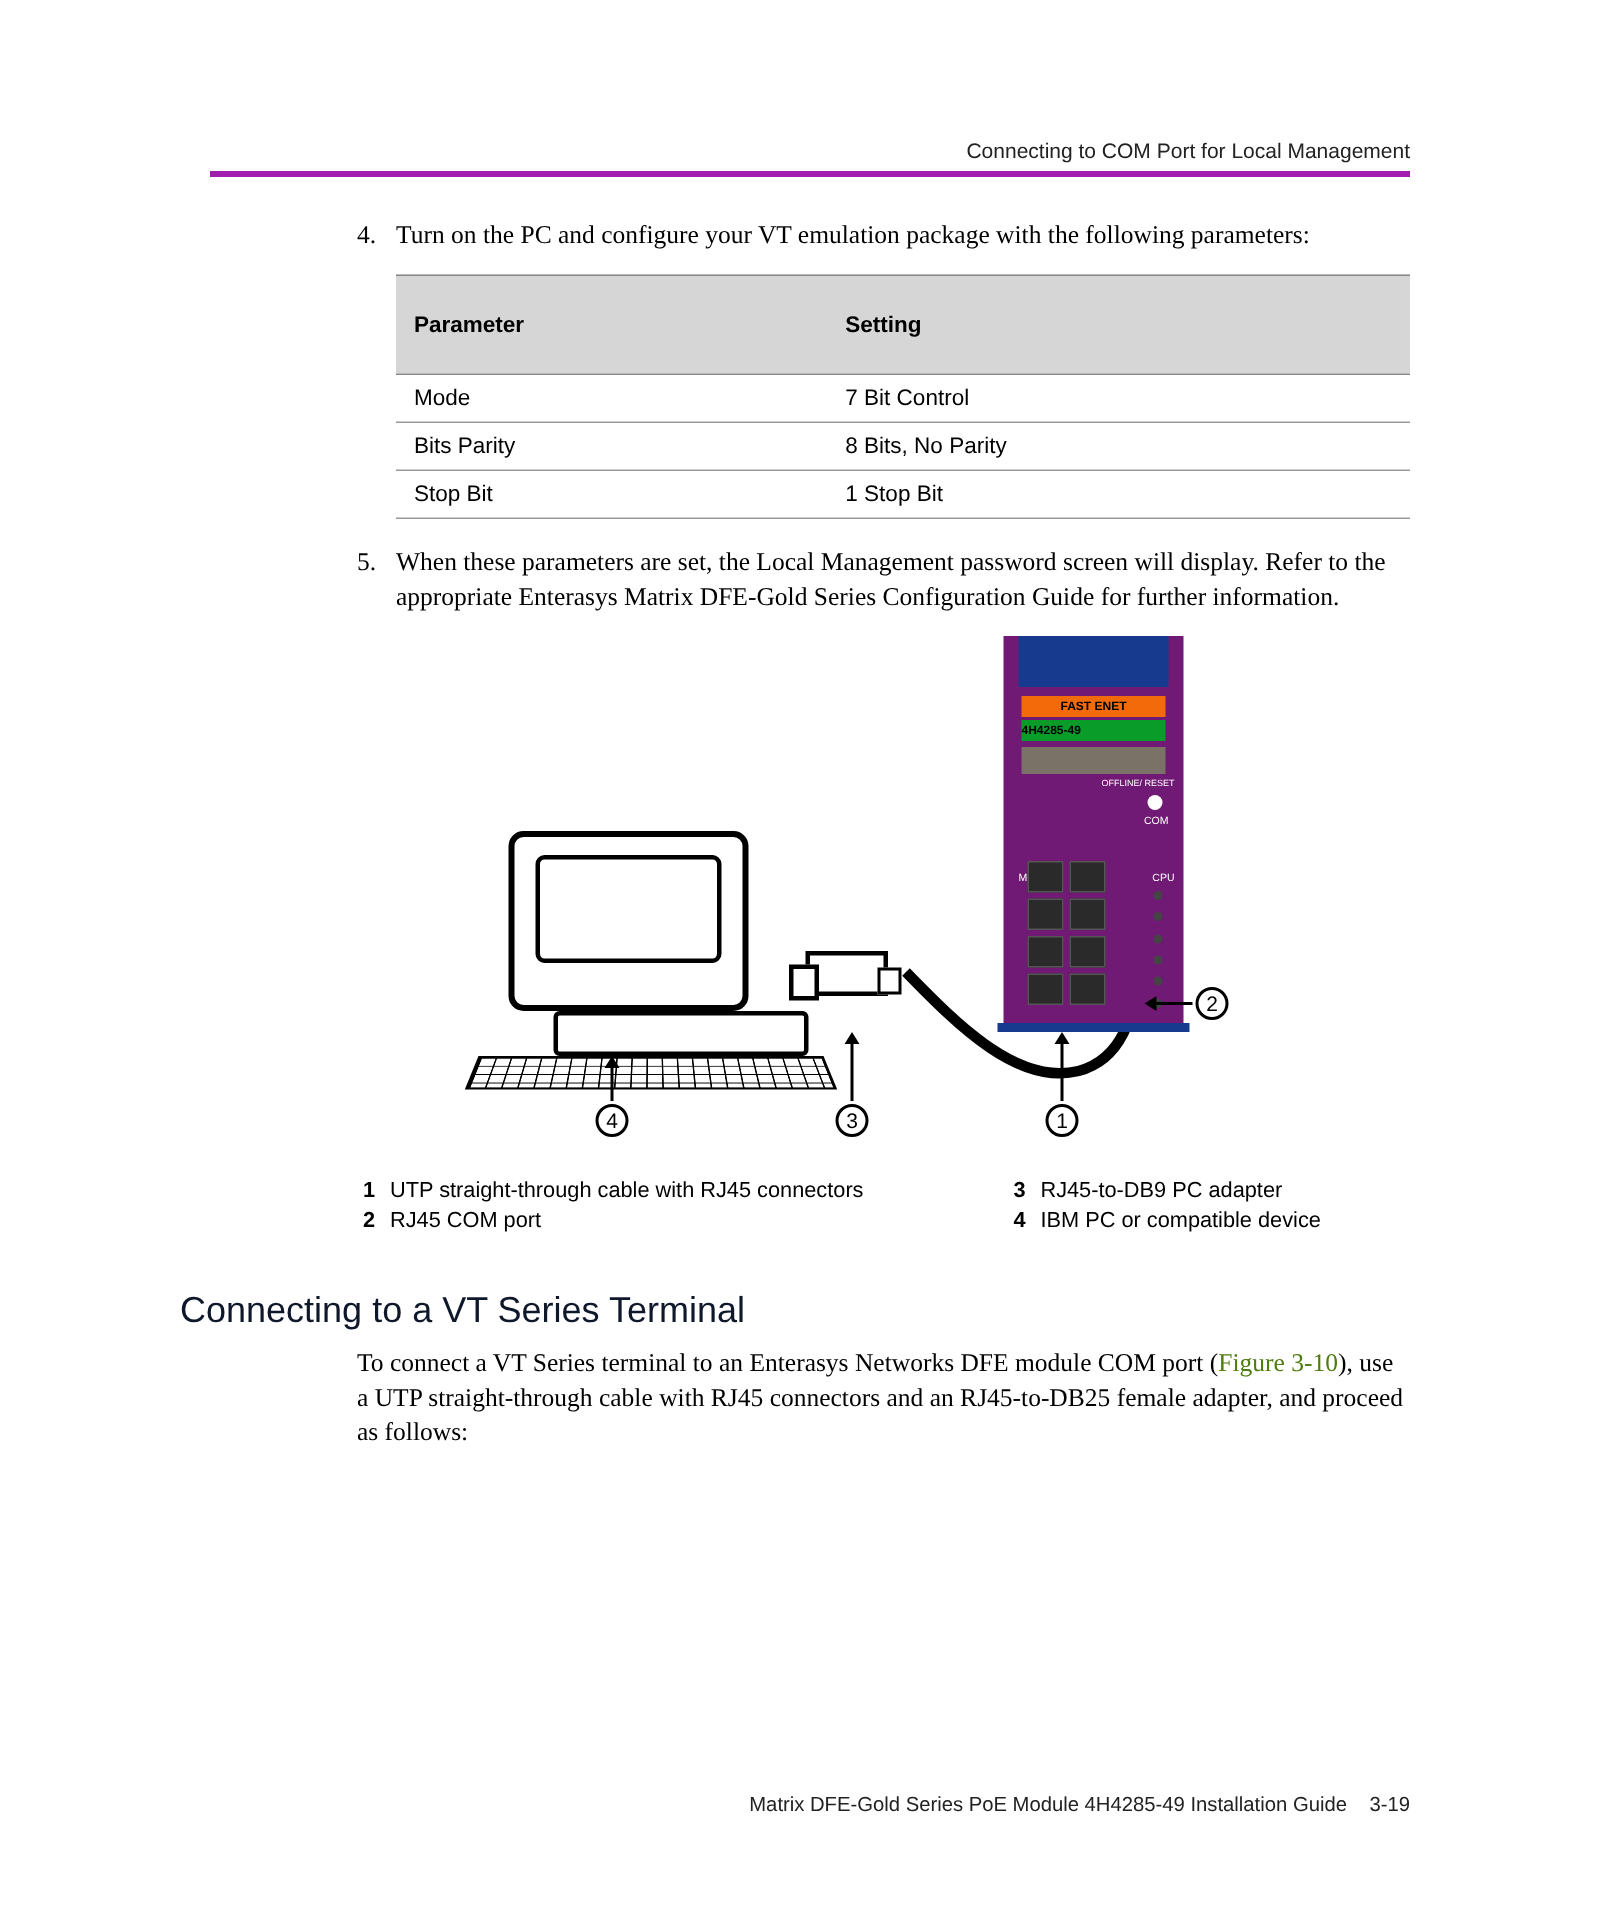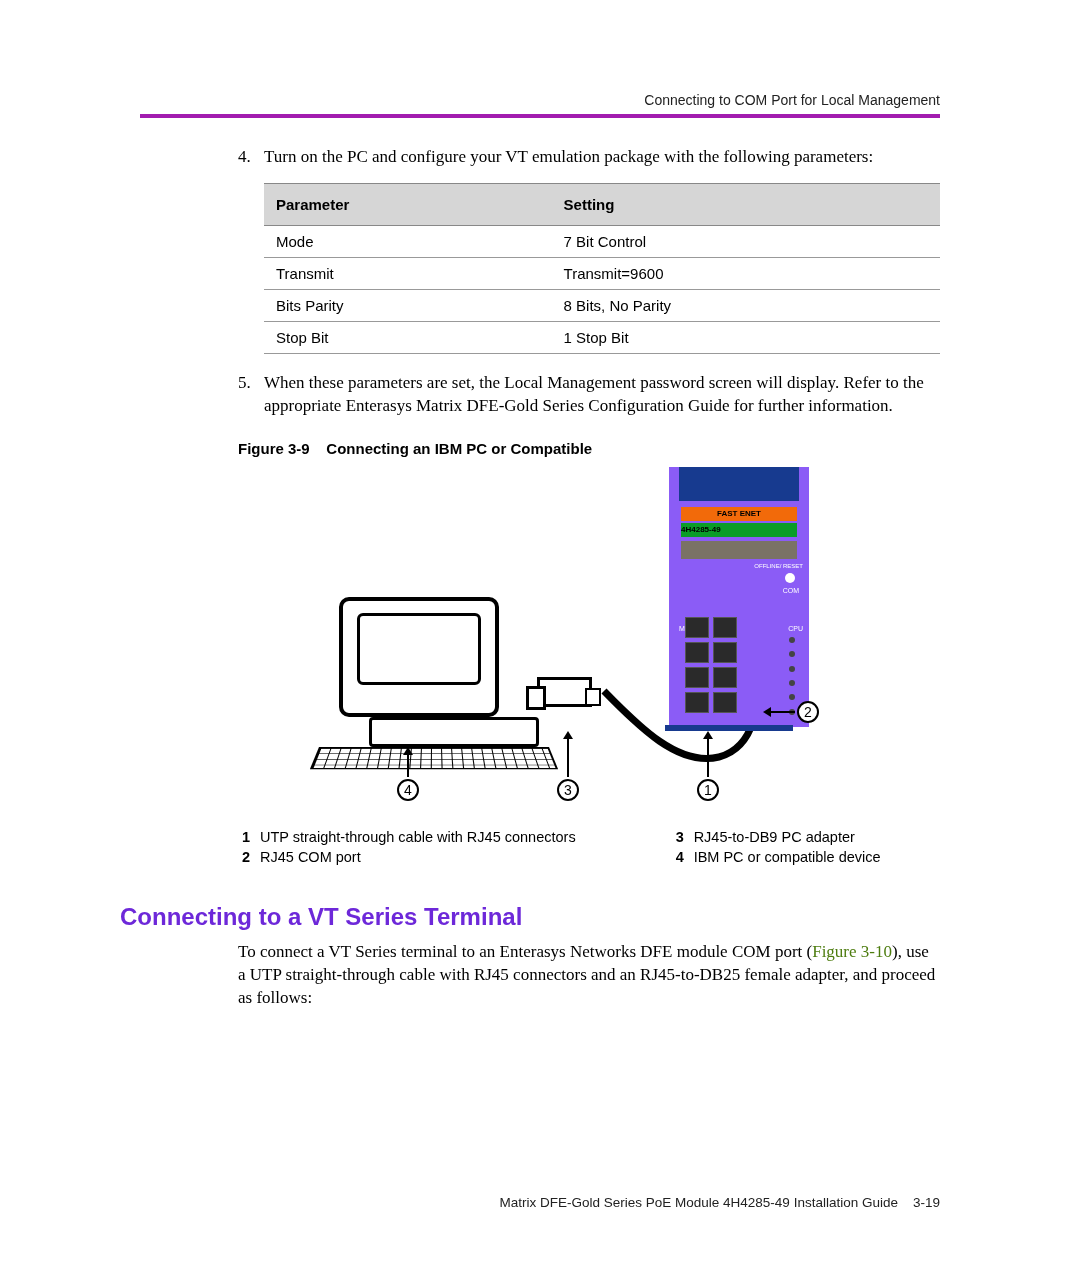--- a/index.html
+++ b/index.html
@@ -44,21 +44,21 @@
     width: 100%;
     border-collapse: collapse;
     margin: 6px 0 18px 0;
     font-family: Arial, Helvetica, sans-serif;
     font-size: 15px;
   }
   .param-table th {
     background: #d6d6d6;
     text-align: left;
     font-weight: bold;
-    padding: 12px 12px;
+    padding: 24px 12px;
     border-top: 1px solid #888;
     border-bottom: 1px solid #888;
   }
   .param-table td {
     padding: 7px 12px;
     border-bottom: 1px solid #999;
   }
   .italic { }
   .fig-caption {
     font-family: Arial, Helvetica, sans-serif;
@@ -75,23 +75,23 @@
   .legend-table {
     width: 100%;
     font-family: Arial, Helvetica, sans-serif;
     font-size: 14.5px;
     border-collapse: collapse;
   }
   .legend-table td { padding: 2px 4px; vertical-align: top; }
   .legend-table td.k { font-weight: bold; width: 18px; }
   .section-heading {
     font-family: Arial, Helvetica, sans-serif;
-    font-weight: bold;
+    font-weight: normal;
     font-size: 24px;
-    color: #6d28d9;
+    color: #0f172a;
     margin: 36px 0 10px 0;
   }
   .para {
     font-size: 17px;
     line-height: 1.35;
     margin-bottom: 12px;
   }
   .xref { color: #4d7c0f; }
   .footer {
     position: absolute;
@@ -131,22 +131,22 @@
   }
   .adapter::before {
     content:""; position:absolute; left:-14px; top:6px; width:14px; height:18px;
     border:3px solid #000; background:#fff;
   }
   .adapter::after{
     content:""; position:absolute; right:-12px; top:8px; width:12px; height:14px;
     border:2px solid #000; background:#fff;
   }
   .module {
-    position: absolute; left: 350px; top: 0; width: 140px; height: 260px;
-    background: #8b5cf6;
+    position: absolute; left: 350px; top: 0; width: 120px; height: 260px;
+    background: #701a75;
   }
   .module .blue-top { position:absolute; top:0; left:10px; right:10px; height:34px; background:#173a8f;}
   .module .badge1 { position:absolute; top:40px; left:12px; right:12px; height:14px; background:#f26a0a; color:#000; font:700 8px/14px Arial; text-align:center;}
   .module .badge2 { position:absolute; top:56px; left:12px; right:12px; height:14px; background:#0a9c28; color:#000; font:700 8px/14px Arial; text-align:left;}
   .module .gray-block{position:absolute; top:74px; left:12px; right:12px; height:18px; background:#7a7266;}
   .module .led { position:absolute; top:106px; right:14px; width:10px; height:10px; border-radius:50%; background:#fff;}
   .module .lbl-off{position:absolute; top:96px; right:6px; color:#fff; font:6px Arial;}
   .module .lbl-com{position:absolute; top:120px; right:10px; color:#fff; font:7px Arial;}
   .module .lbl-cpu{position:absolute; top:158px; right:6px; color:#fff; font:7px Arial;}
   .module .lbl-mg{position:absolute; top:158px; left:10px; color:#fff; font:7px Arial;}
@@ -207,48 +207,40 @@
             <th>Parameter</th>
             <th>Setting</th>
           </tr>
         </thead>
         <tbody>
           <tr>
             <td>Mode</td>
             <td>7 Bit Control</td>
           </tr>
           <tr>
-            <td>Transmit</td>
-            <td>Transmit=9600</td>
-          </tr>
-          <tr>
             <td>Bits Parity</td>
             <td>8 Bits, No Parity</td>
           </tr>
           <tr>
             <td>Stop Bit</td>
             <td>1 Stop Bit</td>
           </tr>
         </tbody>
       </table>
     </div>
 
     <div class="num-item">
       <div class="num">5.</div>
       <div class="txt">
         <span>When these parameters are set, the Local Management password screen will display. Refer to the appropriate </span>
         <span class="italic">Enterasys Matrix DFE-Gold Series Configuration Guide</span>
         <span> for further information.</span>
       </div>
     </div>
 
-    <div class="fig-caption">
-      <span>Figure 3-9</span>&nbsp;&nbsp;&nbsp;
-      <span>Connecting an IBM PC or Compatible</span>
-    </div>
 
     <div class="figure-box">
       <div class="monitor">
           <div class="screen"></div>
         </div>
       <div class="monitor-stand"></div>
       <div class="keyboard"></div>
       <div class="adapter"></div>
 
       <svg width="540" height="350" style="position:absolute;left:0;top:0">

